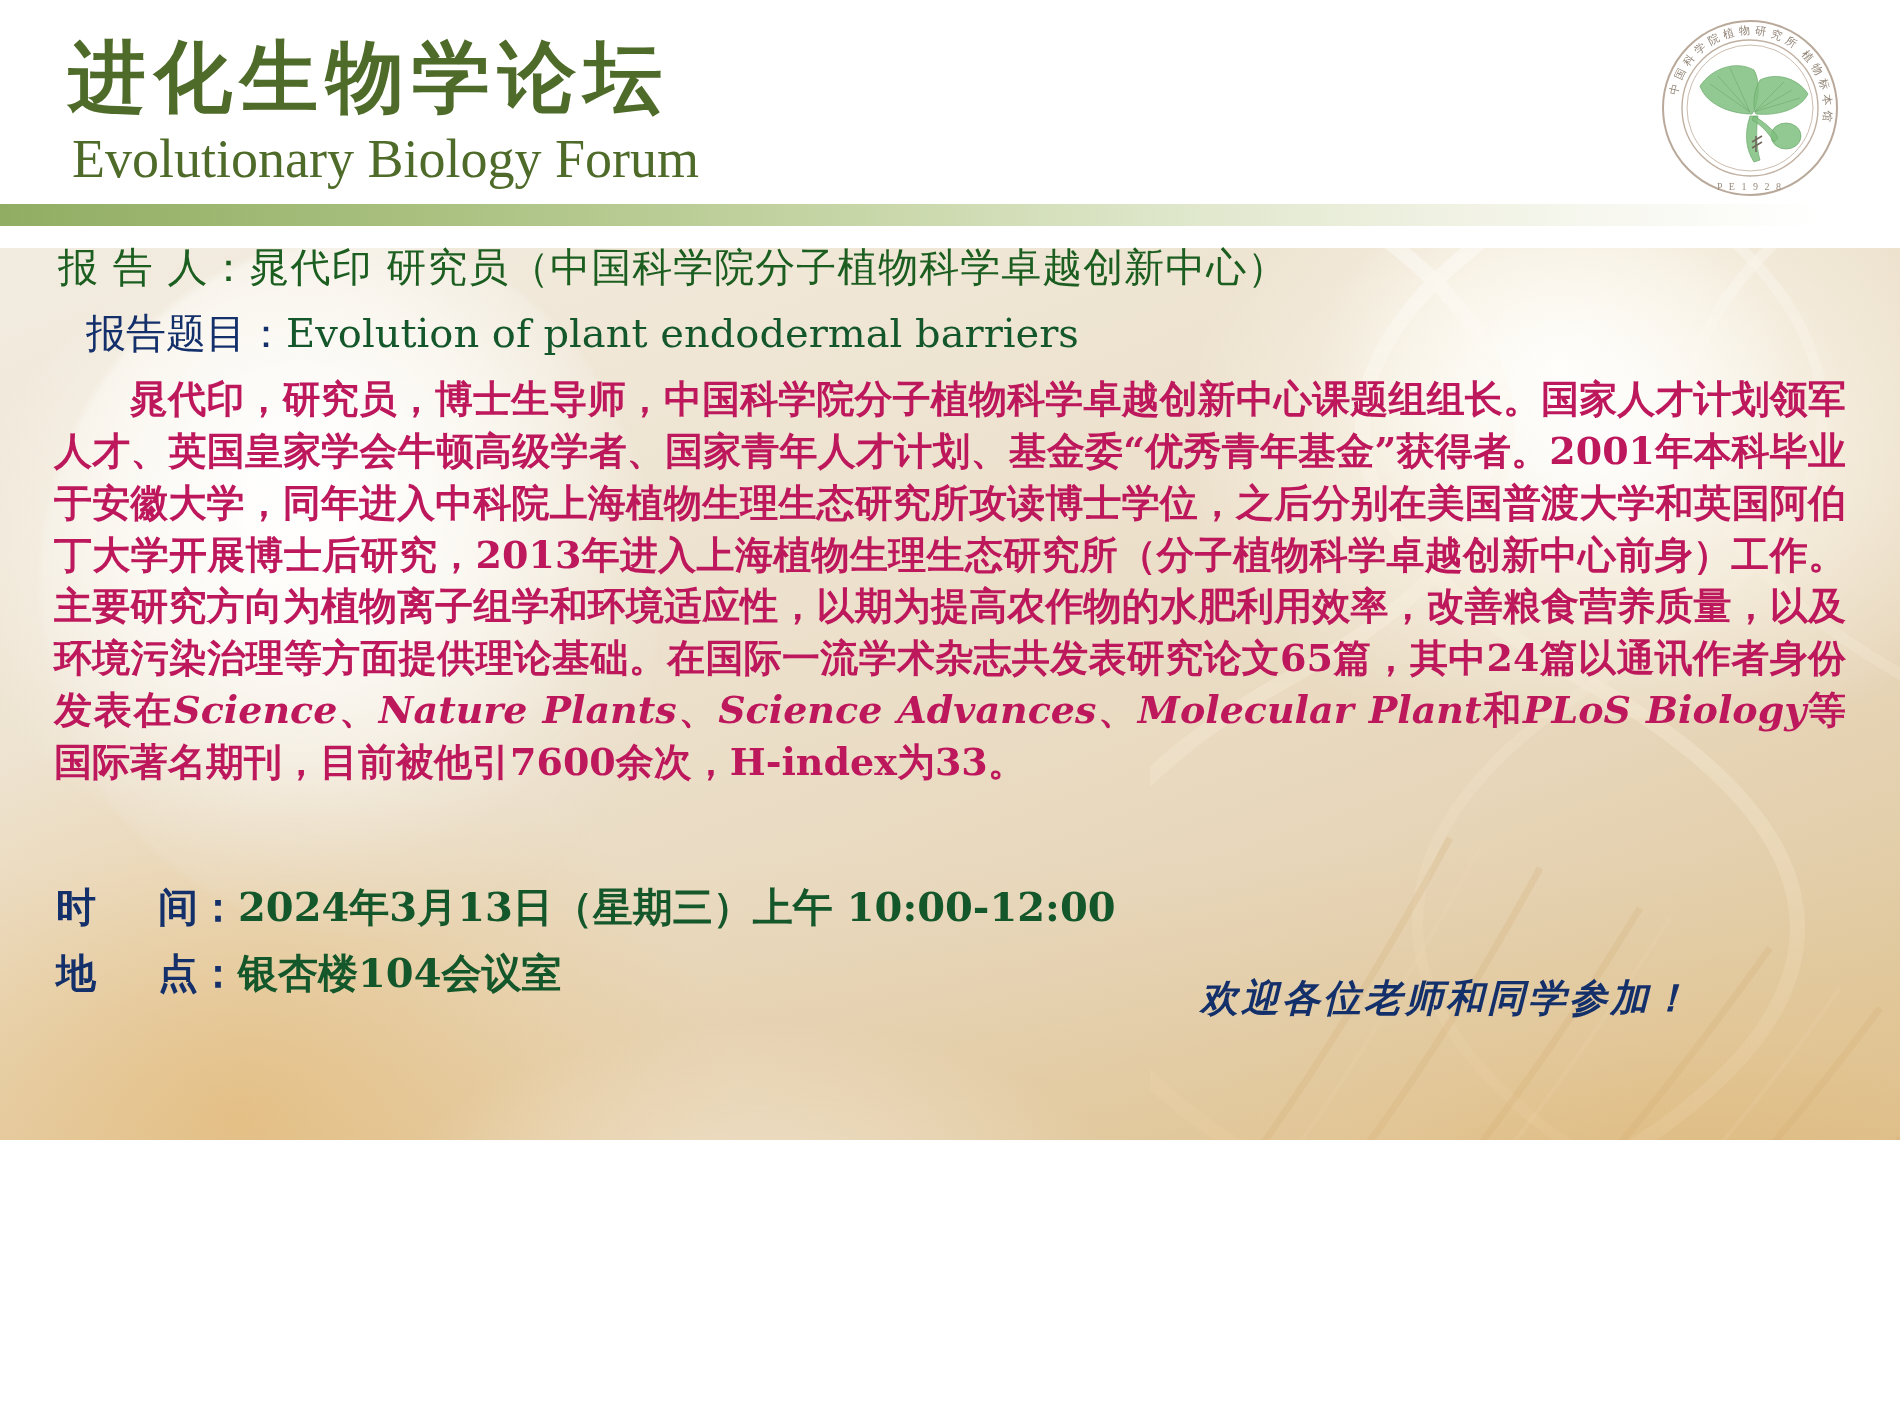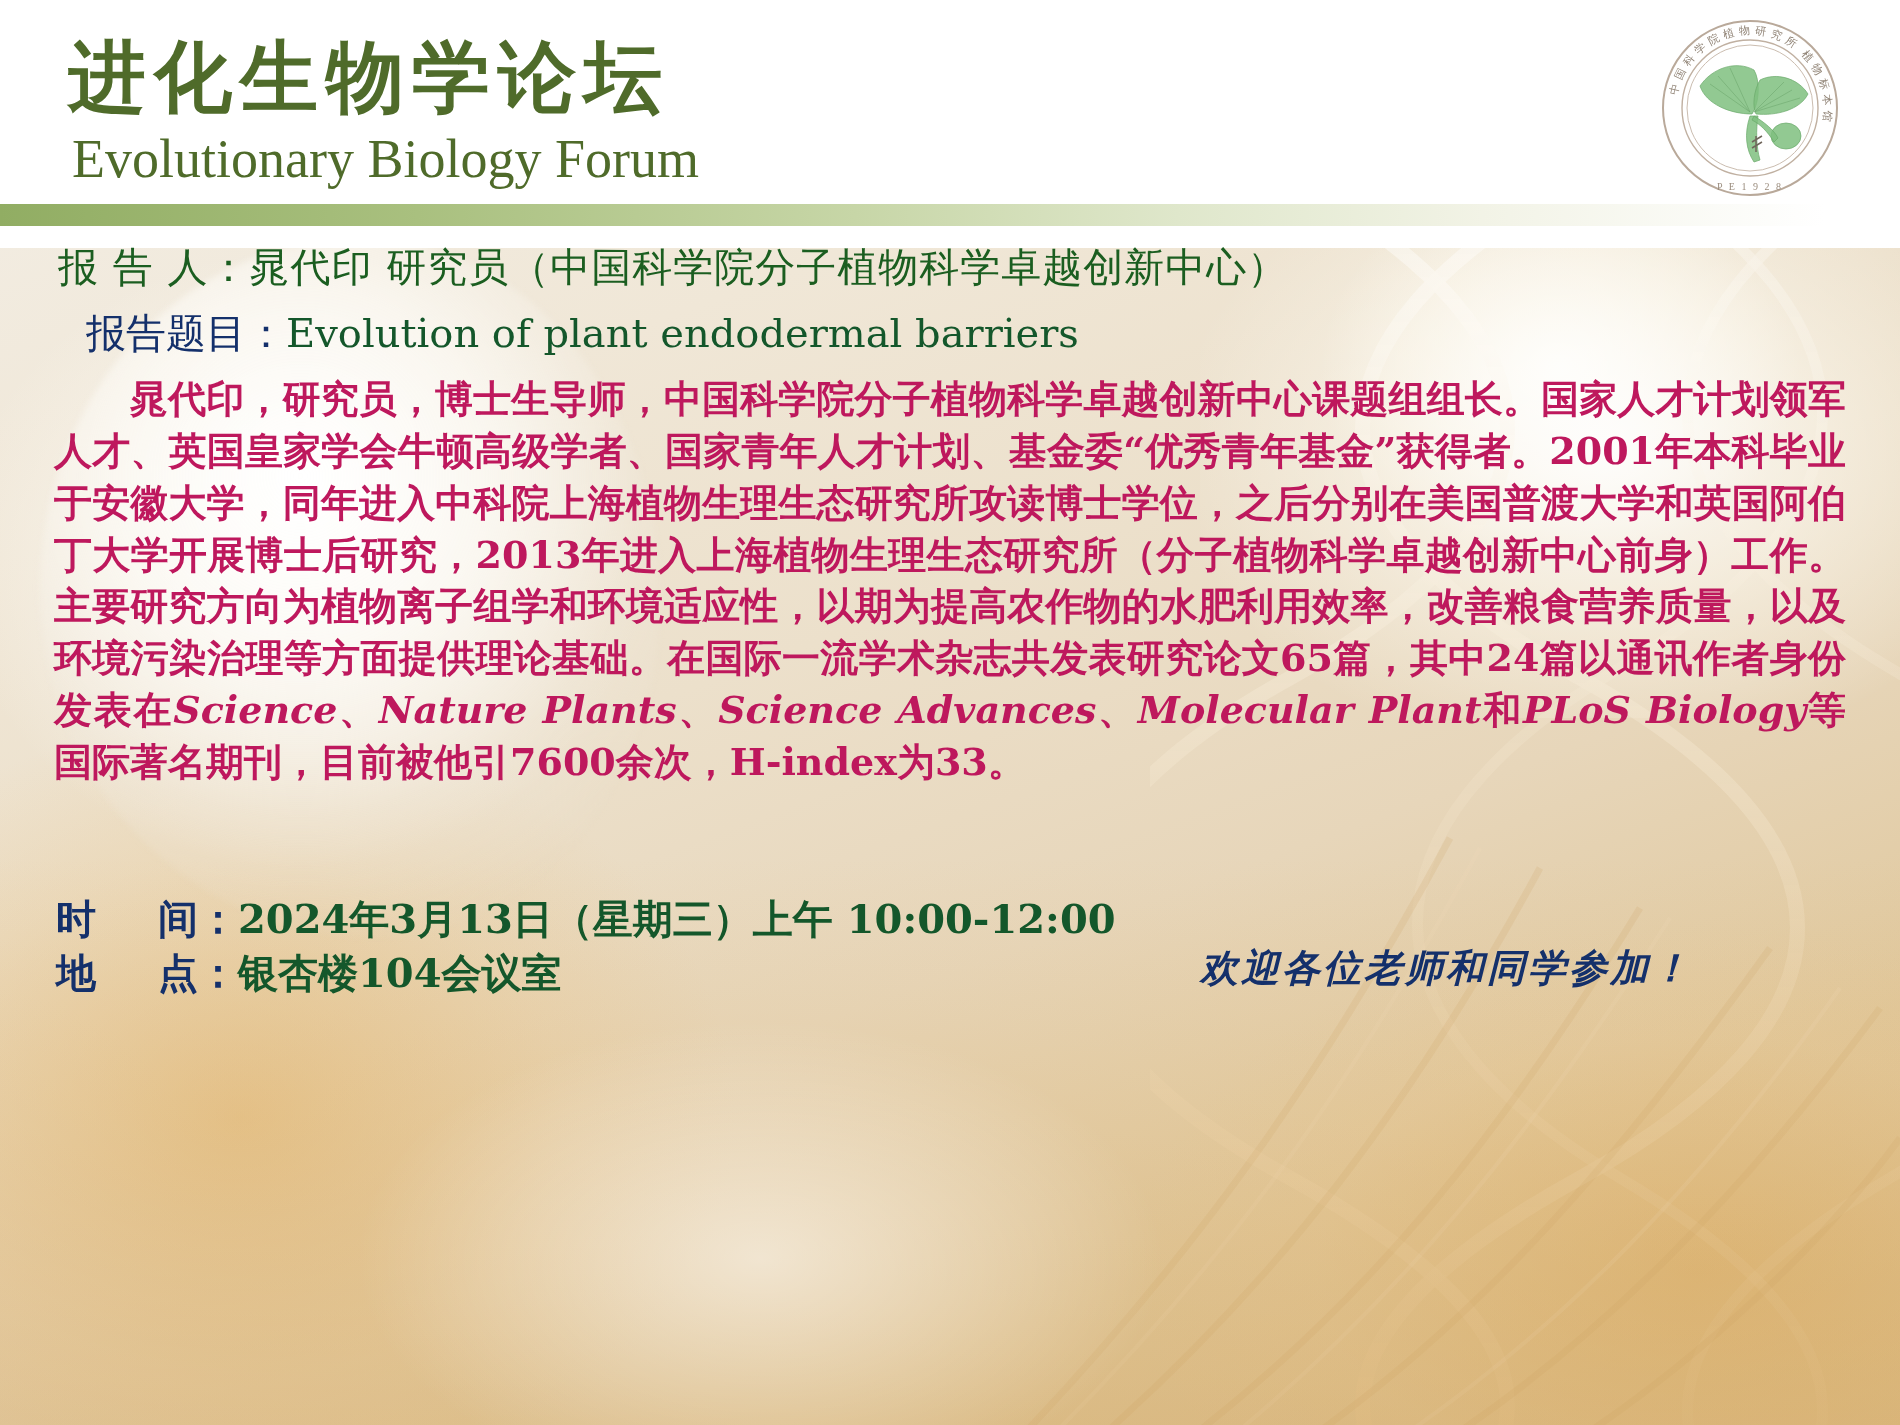--- a/index.html
+++ b/index.html
@@ -3,21 +3,21 @@
 <meta charset="utf-8">
 <style>
   html, body {
     margin: 0;
     padding: 0;
     background: #ffffff;
   }
   #poster {
     position: relative;
     width: 1900px;
-    height: 1425px;
+    height: 1140px;
     overflow: hidden;
     font-family: "Liberation Serif", "DejaVu Serif", serif;
     background: #ffffff;
   }
 
   
   .header {
     position: absolute;
     left: 0; top: 0;
     width: 1900px;
@@ -194,33 +194,33 @@
     font-style: italic;
   }
 
   .line-time, .line-place {
     position: absolute;
     white-space: nowrap;
     font-size: 40px;
     font-family: "DejaVu Serif", "Liberation Serif", serif;
     font-weight: bold;
   }
-  .line-time  { left: 56px; top: 662px; margin-top: 12px; }
+  .line-time  { left: 56px; top: 662px; }
   .line-place { left: 56px; top: 728px; }
 
   .label-spaced {
     color: #14306b;
     letter-spacing: 0px;
   }
   .label-gap { display: inline-block; width: 62px; }
 
   .welcome {
     position: absolute;
     left: 1200px;
-    top: 725px;
+    top: 755px;
     font-size: 38px;
     color: #14306b;
     font-weight: bold;
     font-style: italic;
     letter-spacing: 3px;
     white-space: nowrap;
     font-family: "DejaVu Serif", "Liberation Serif", serif;
   }
 
   .footer {

